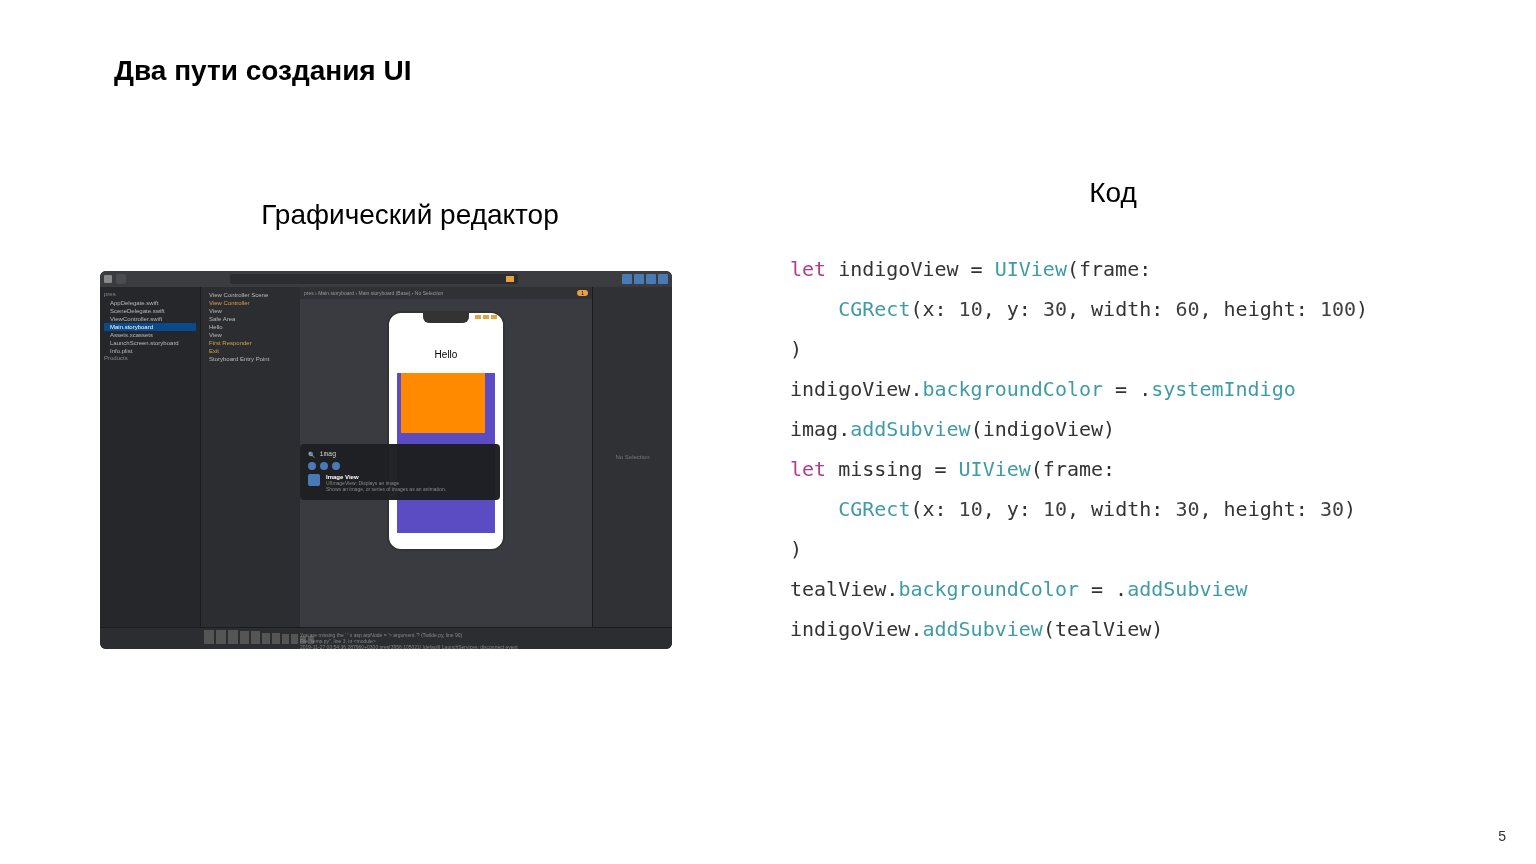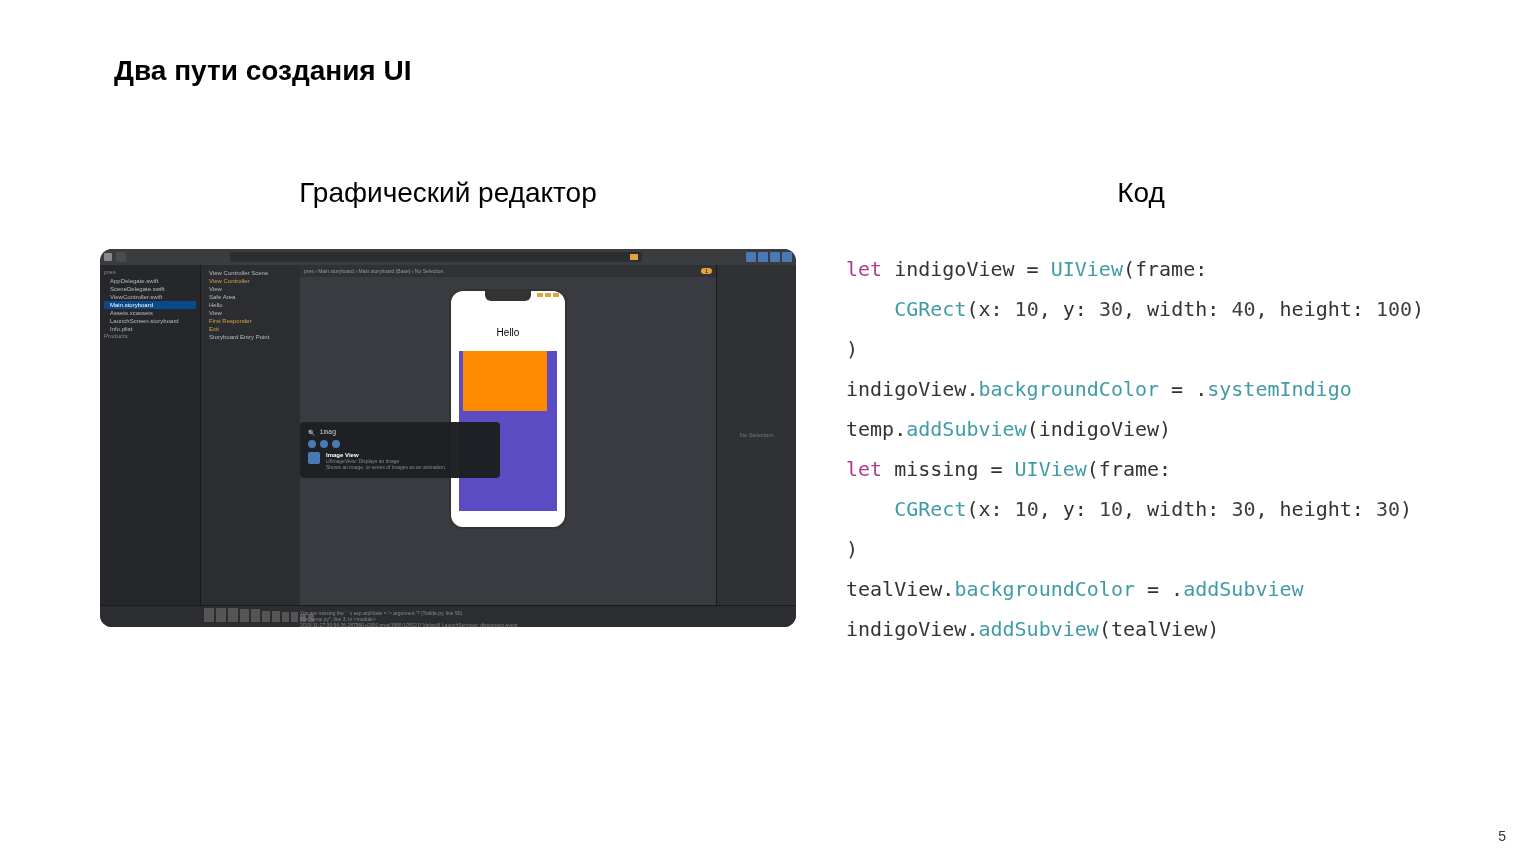--- a/index.html
+++ b/index.html
@@ -16,41 +16,42 @@
 }
 .main-title {
   font-size: 28px;
   font-weight: 700;
   color: #000;
   margin-bottom: 90px;
   margin-left: 14px;
 }
 .columns {
   display: flex;
-  gap: 20px;
+  gap: 40px;
+  align-items: flex-end;
 }
 .col-left {
   flex: 0 0 620px;
 }
 .col-right {
   flex: 1;
   padding-left: 30px;
 }
 .sub-title {
   font-size: 28px;
   font-weight: 400;
   color: #000;
   text-align: center;
   margin-bottom: 40px;
 }
 .xcode-shot {
-  width: 696px;
+  width: 572px;
   height: 378px;
   background: #2b2d30;
-  border-radius: 12px;
+  border-radius: 6px;
   position: relative;
   overflow: hidden;
   font-size: 6px;
   color: #aaa;
 }
 .xc-toolbar {
   height: 16px;
   background: #3a3c40;
   display: flex;
   align-items: center;
@@ -246,24 +247,24 @@
             <div>2019-11-27 00:54:36.287960+0300 pres[3956:105021] [default] LaunchServices: disconnect event</div>
           </div>
         </div>
       </div>
     </div>
 
     <div class="col-right">
       <h2 class="sub-title">Код</h2>
 
       <div class="code-block"><span class="kw">let</span><span> indigoView = </span><span class="cls">UIView</span><span>(frame:</span>
-<span>    </span><span class="cls">CGRect</span><span>(x: </span><span class="num">10</span><span>, y: </span><span class="num">30</span><span>, width: </span><span class="num">40</span><span>, height: </span><span class="num">100</span><span>)</span>
+<span>    </span><span class="cls">CGRect</span><span>(x: </span><span class="num">10</span><span>, y: </span><span class="num">30</span><span>, width: </span><span class="num">60</span><span>, height: </span><span class="num">100</span><span>)</span>
 <span>)</span>
 <span>indigoView.</span><span class="member">backgroundColor</span><span> = .</span><span class="member">systemIndigo</span>
-<span>temp.</span><span class="member">addSubview</span><span>(indigoView)</span>
+<span>imag.</span><span class="member">addSubview</span><span>(indigoView)</span>
 <span class="kw">let</span><span> missing = </span><span class="cls">UIView</span><span>(frame:</span>
 <span>    </span><span class="cls">CGRect</span><span>(x: </span><span class="num">10</span><span>, y: </span><span class="num">10</span><span>, width: </span><span class="num">30</span><span>, height: </span><span class="num">30</span><span>)</span>
 <span>)</span>
 <span>tealView.</span><span class="member">backgroundColor</span><span> = .</span><span class="member">addSubview</span>
 <span>indigoView.</span><span class="member">addSubview</span><span>(tealView)</span></div>
     </div>
   </div>
 </div>
 
 <div class="page-num">5</div>

